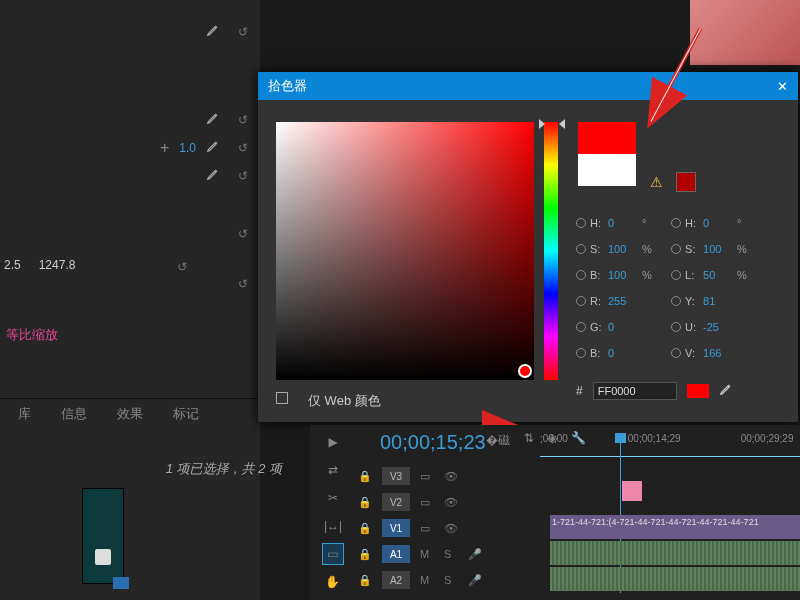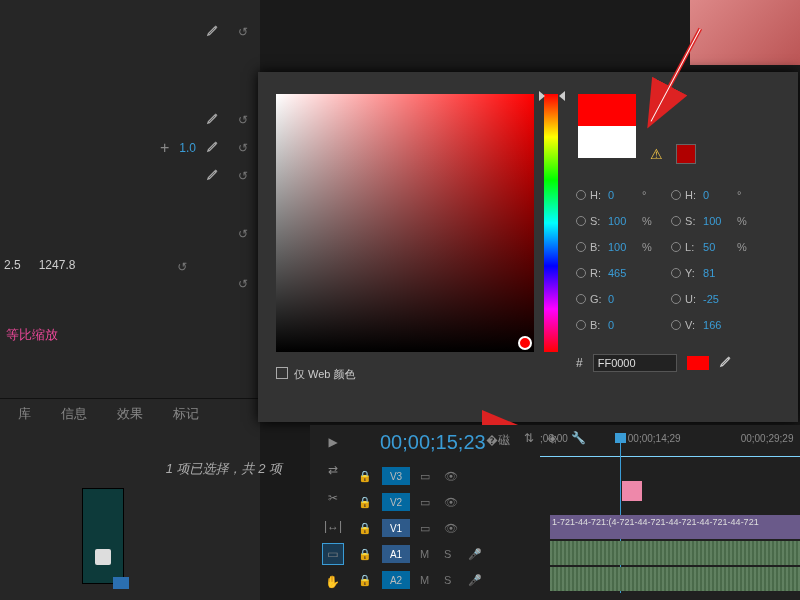--- a/index.html
+++ b/index.html
@@ -45,36 +45,36 @@
 .vrow { display:flex; align-items:center; height:26px; gap:4px; }
 .vrow .rad { width:10px; height:10px; border:1px solid #888; border-radius:50%; display:inline-block; }
 .vrow .lab { width:14px; }
 .vrow .val { color:#3a9cd6; width:30px; text-align:left; }
 .vrow .unit { color:#999; }
 
 .hex-row { position:absolute; left:318px; top:282px; display:flex; align-items:center; gap:10px; font-size:12px; }
 .hex-row input { background:#222; border:1px solid #555; color:#ddd; width:84px; height:18px; padding:0 4px; font-size:11px; }
 .hex-sw { width:22px; height:14px; background:#ff0000; }
 
-.webonly { position:absolute; left:18px; bottom:12px; display:flex; align-items:flex-start; gap:6px; font-size:11px; color:#ccc; }
+.webonly { position:absolute; left:18px; bottom:12px; display:flex; align-items:flex-start; gap:20px; font-size:13px; color:#ccc; }
 .webonly .cb { width:12px; height:12px; border:1px solid #aaa; }
 
 
 .arrow { position:absolute; pointer-events:none; }
 .arrow svg { overflow:visible; }
 
 
 .timeline { position:absolute; left:310px; top:425px; width:490px; height:175px; background:#202020; }
 .timecode { color:#3a9cd6; font-size:20px; padding:6px 70px; }
 .toolcol { position:absolute; left:12px; top:0; width:26px; }
 .toolcol .ti { width:22px; height:22px; margin:6px 0; color:#888; display:flex; align-items:center; justify-content:center; border:1px solid transparent; }
 .toolcol .ti.active { border:1px solid #3a9cd6; background:#1a3a52; }
 .tracks { position:absolute; left:48px; top:38px; }
 .track { display:flex; align-items:center; height:26px; gap:10px; }
-.track .tlab { width:28px; height:18px; background:#0369a1; color:#bbb; font-size:10px; display:flex; align-items:center; justify-content:center; }
+.track .tlab { width:28px; height:18px; background:#404040; color:#bbb; font-size:10px; display:flex; align-items:center; justify-content:center; }
 .track .tlab.on { background:#2e5a8a; color:#fff; }
 .track .ic { width:14px; color:#777; font-size:11px; }
 .ruler { position:absolute; left:230px; top:8px; right:0; height:24px; color:#888; font-size:10px; display:flex; gap:60px; border-bottom:1px solid #7dd3fc; }
 .playhead { position:absolute; left:310px; top:8px; width:1px; height:160px; background:#3a9cd6; }
 .playhead::before { content:''; position:absolute; top:0; left:-5px; width:11px; height:10px; background:#3a9cd6; }
 .clip-v { position:absolute; left:240px; top:90px; width:260px; height:24px; background:#6a5a8a; color:#ddd; font-size:9px; overflow:hidden; white-space:nowrap; padding:2px; }
 .clip-a { position:absolute; left:240px; width:260px; height:24px; background:#4a6a4a; }
 .clip-a.a1 { top:116px; }
 .clip-a.a2 { top:142px; }
 .wave { width:100%; height:100%; background:repeating-linear-gradient(90deg,#6a8a6a 0 2px,#4a6a4a 2px 4px); opacity:.7; }
@@ -148,20 +148,24 @@
 
 <div class="sel-info">1 项已选择，共 2 项</div>
 <div class="thumb">
   <div class="sq"></div>
     <div class="fi"></div>
 </div>
 
 <div class="photo"></div>
 
 <div class="dialog">
+  <div class="titlebar">
+    <span>拾色器</span>
+    <span class="close">✕</span>
+  </div>
   <div class="dlg-body">
     <div class="sv-field">
       <div class="cursor"></div>
     </div>
     <div class="hue-strip"></div>
     <div class="hue-ptr"></div>
     <div class="hue-ptr r"></div>
 
     <div class="swatch-new"></div>
     <div class="swatch-old"></div>
@@ -184,21 +188,21 @@
           </div>
         <div class="vrow">
             <span class="rad"></span>
             <span class="lab">B:</span>
             <span class="val">100</span>
             <span class="unit">%</span>
           </div>
         <div class="vrow">
             <span class="rad"></span>
             <span class="lab">R:</span>
-            <span class="val">465</span>
+            <span class="val">255</span>
           </div>
         <div class="vrow">
             <span class="rad"></span>
             <span class="lab">G:</span>
             <span class="val">0</span>
           </div>
         <div class="vrow">
             <span class="rad"></span>
             <span class="lab">B:</span>
             <span class="val">0</span>

